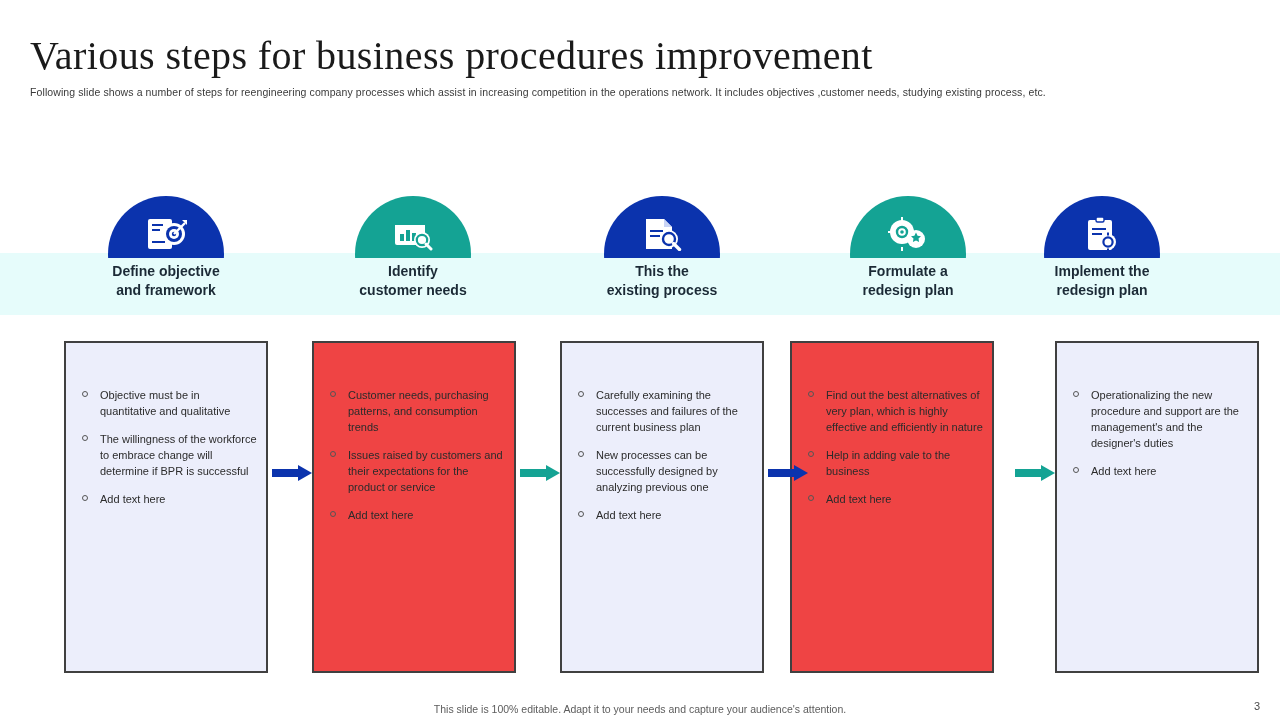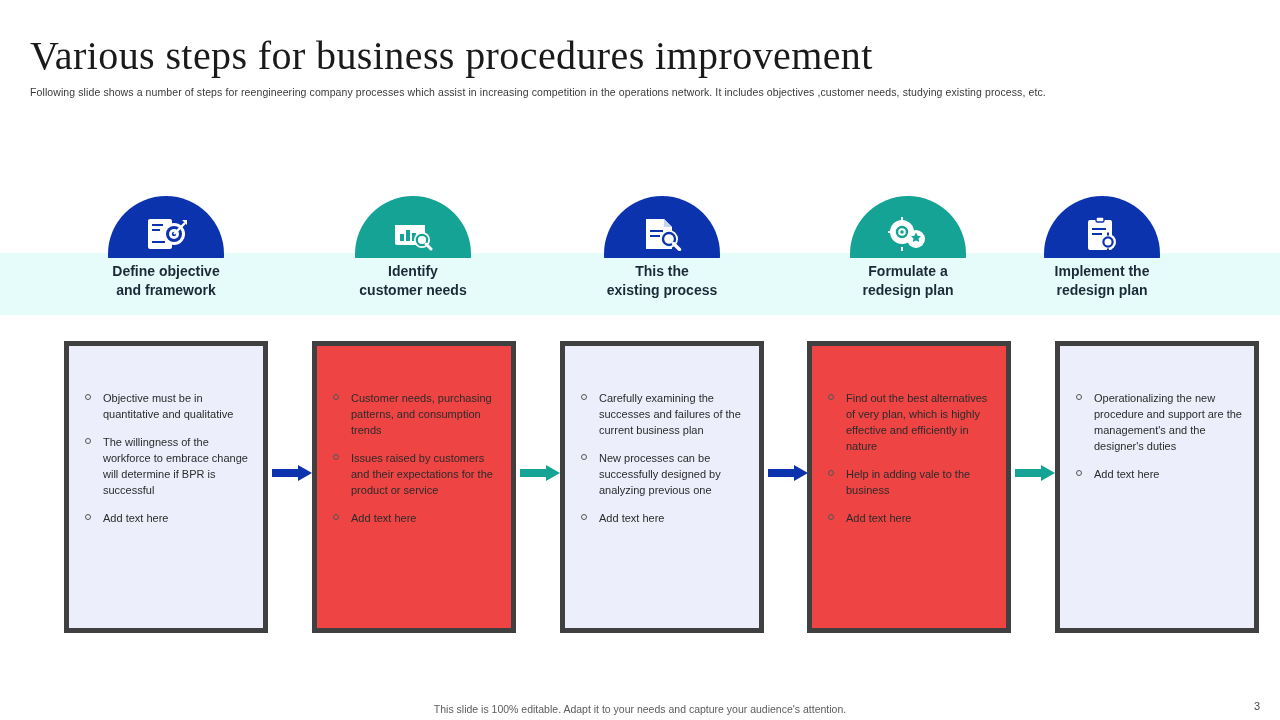--- a/index.html
+++ b/index.html
@@ -89,22 +89,22 @@
     text-align: center;
     font-size: 14px;
     font-weight: bold;
     color: #1b2a36;
     line-height: 19px;
   }
   .card {
     position: absolute;
     top: 341px;
     width: 204px;
-    height: 292px;
-    border: 5px solid #404040;
+    height: 332px;
+    border: 2px solid #404040;
     box-sizing: border-box;
   }
   .card.blue  { background: #eceefb; }
   .card.green { background: #ef4444; }
   .bullets {
     position: absolute;
     left: 12px;
     top: 44px;
     right: 8px;
   }
@@ -303,21 +303,21 @@
   </div>
 
   <div class="card blue" style="left:560px;">
     <div class="bullets">
       <div class="bullet"><span class="marker"></span><span>Carefully examining the successes and failures of the current business plan</span></div>
       <div class="bullet"><span class="marker"></span><span>New processes can be successfully designed by analyzing previous one</span></div>
       <div class="bullet"><span class="marker"></span><span>Add text here</span></div>
     </div>
   </div>
 
-  <div class="card green" style="left:807px;padding-left:11px;">
+  <div class="card green" style="left:790px;padding-left:11px;">
     <div class="bullets">
       <div class="bullet"><span class="marker"></span><span>Find out the best alternatives of very plan, which is highly effective and efficiently in nature</span></div>
       <div class="bullet"><span class="marker"></span><span>Help in adding vale to the business</span></div>
       <div class="bullet"><span class="marker"></span><span>Add text here</span></div>
     </div>
   </div>
 
   <div class="card blue" style="left:1055px;">
     <div class="bullets">
       <div class="bullet"><span class="marker"></span><span>Operationalizing the new procedure and support are the management's and the designer's duties</span></div>

